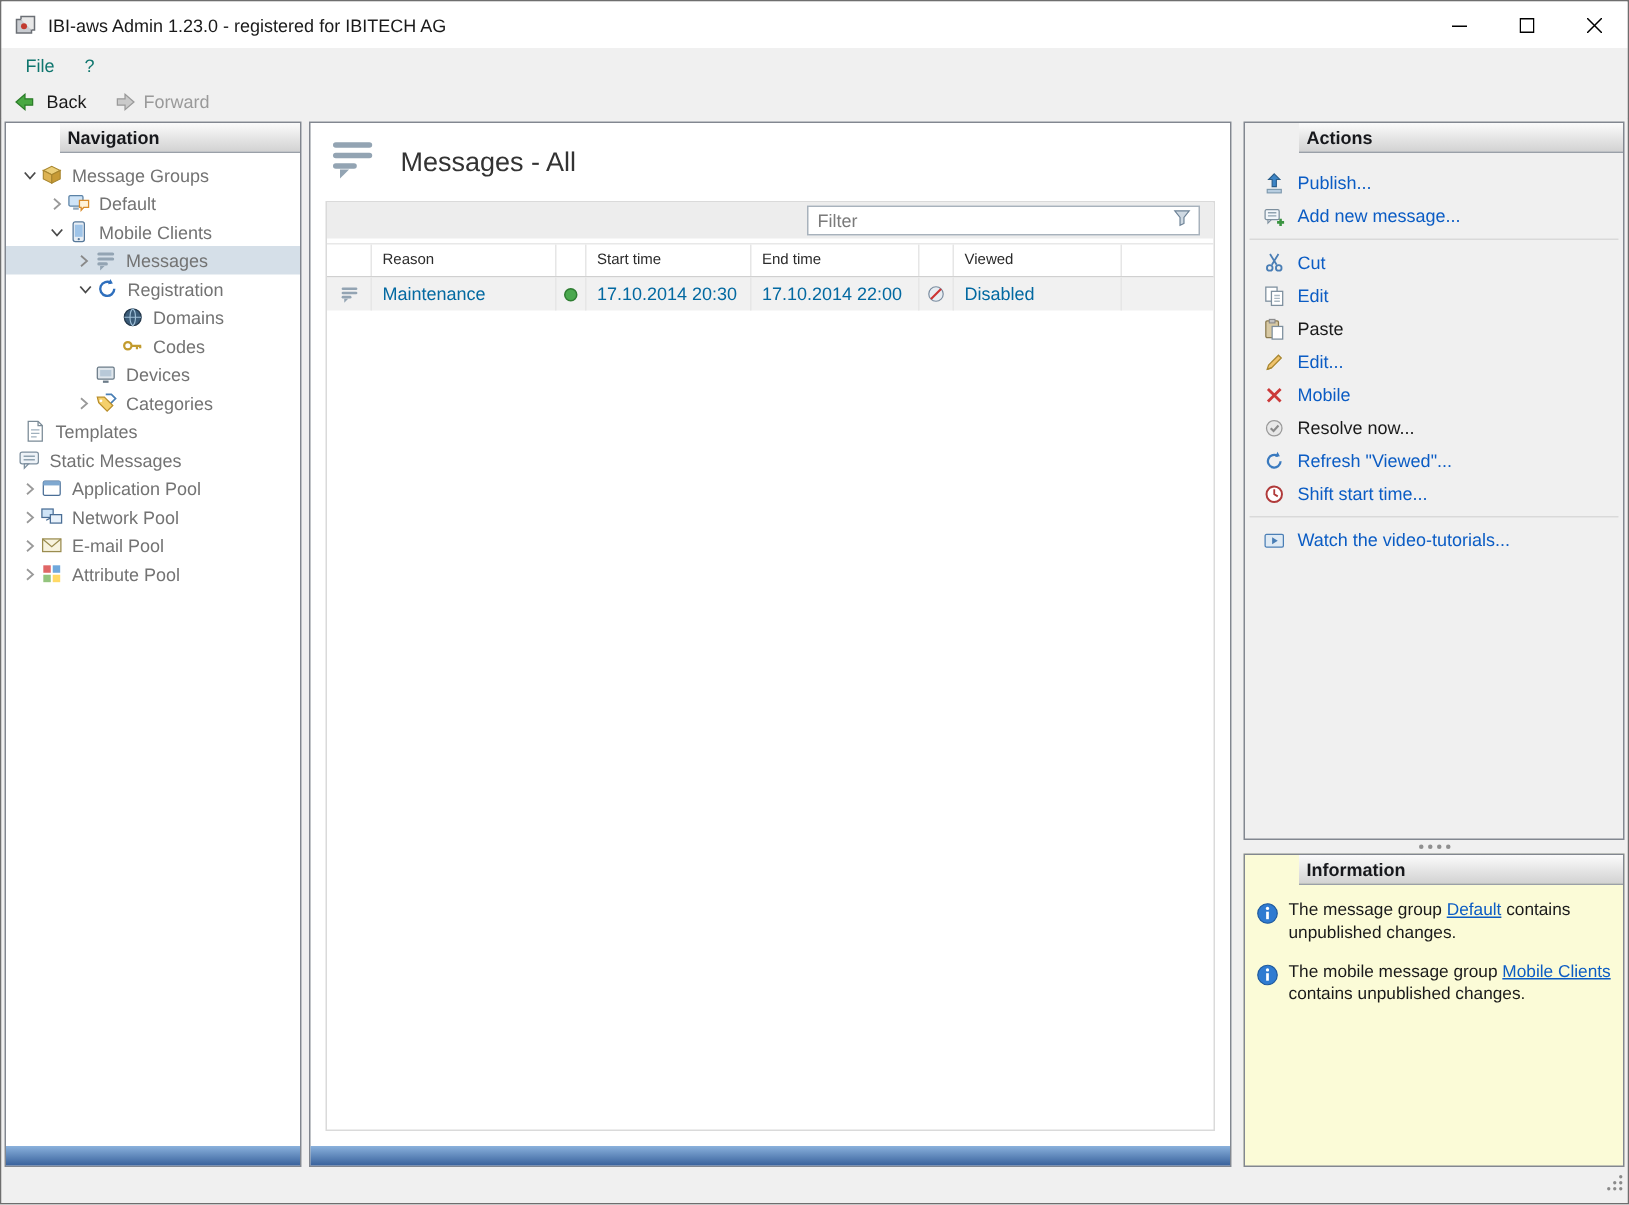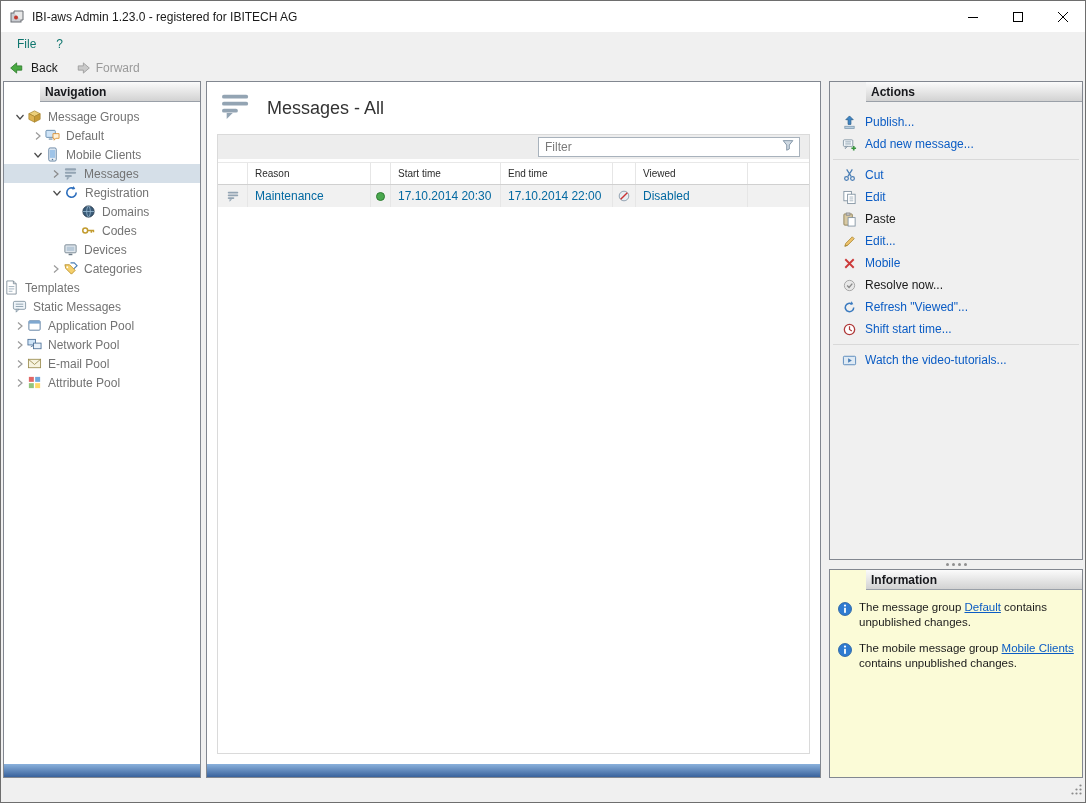--- a/index.html
+++ b/index.html
@@ -283,21 +283,21 @@
           <span class="ticon">
               <svg viewBox="0 0 16 16">
                 <path d="M8 2 h4 l3 3 -3.5 3.5" fill="none" stroke="#4a7fb5" stroke-width="1.2"></path>
                 <path d="M2 4 h5 l6 6 -4 4 -6-6 z" fill="#f5d06c" stroke="#b98e2a" stroke-width="0.9"></path>
                 <circle cx="4.6" cy="6.6" r="1" fill="#fff"></circle>
               </svg>
             </span>
           <span class="tlabel">Categories</span>
         </div>
 
-        <div class="tree-row" style="padding-left:0">
+        <div class="tree-row" style="padding-left:12px">
           <span class="ticon">
               <svg viewBox="0 0 16 16">
                 <path d="M3 1 h7 l3 3 v11 H3 z" fill="#fff" stroke="#7a8a96" stroke-width="0.9"></path>
                 <path d="M10 1 v3 h3" fill="none" stroke="#7a8a96" stroke-width="0.9"></path>
                 <path d="M5 7 h6 M5 9.5 h6 M5 12 h4" stroke="#9fb0bd" stroke-width="1"></path>
               </svg>
             </span>
           <span class="tlabel">Templates</span>
         </div>
 

